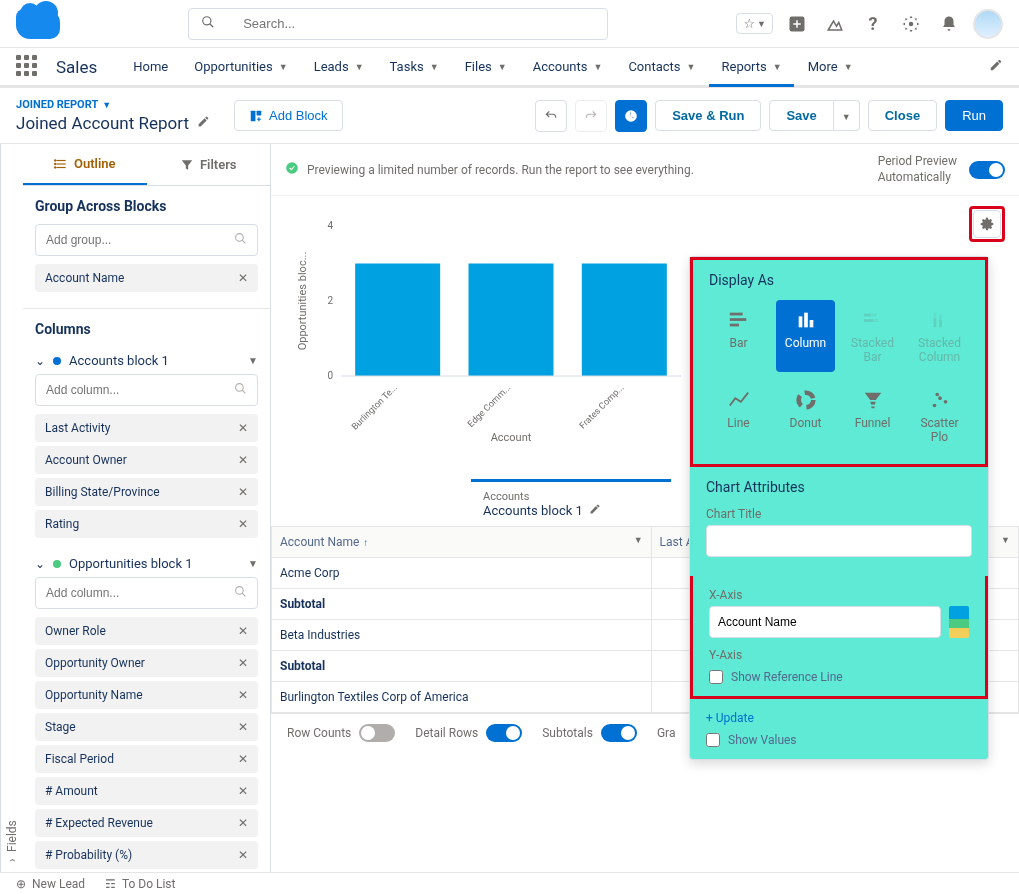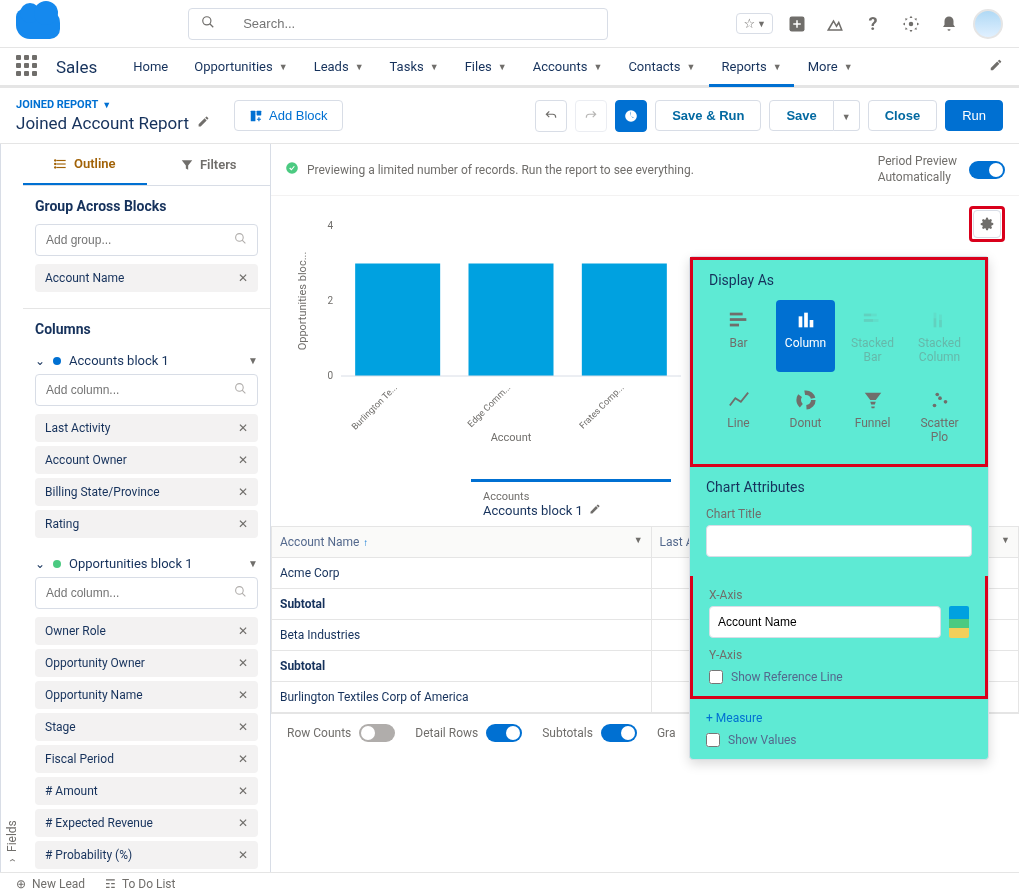--- a/index.html
+++ b/index.html
@@ -548,21 +548,21 @@
             <input class="axis-input" value="Account Name" style="">
             <div class="color-swatch" style="background:linear-gradient(#00a1e0 40%, #4bca81 40% 70%, #f2cf5b 70%);"></div>
           </div>
           <label>Y-Axis</label>
           <div class="checkbox-row">
             <input type="checkbox" style="">
             <span>Show Reference Line</span>
           </div>
         </div>
         <div class="popover-section">
-          <div class="add-measure">+ Measure</div>
+          <div class="add-measure">+ Update</div>
           <div class="checkbox-row">
             <input type="checkbox" style="">
             <span>Show Values</span>
           </div>
         </div>
       </div>
     </div>
 
     <div class="table-container">
       <div style="display:inline-block;min-width:200px;margin-left:200px;">

